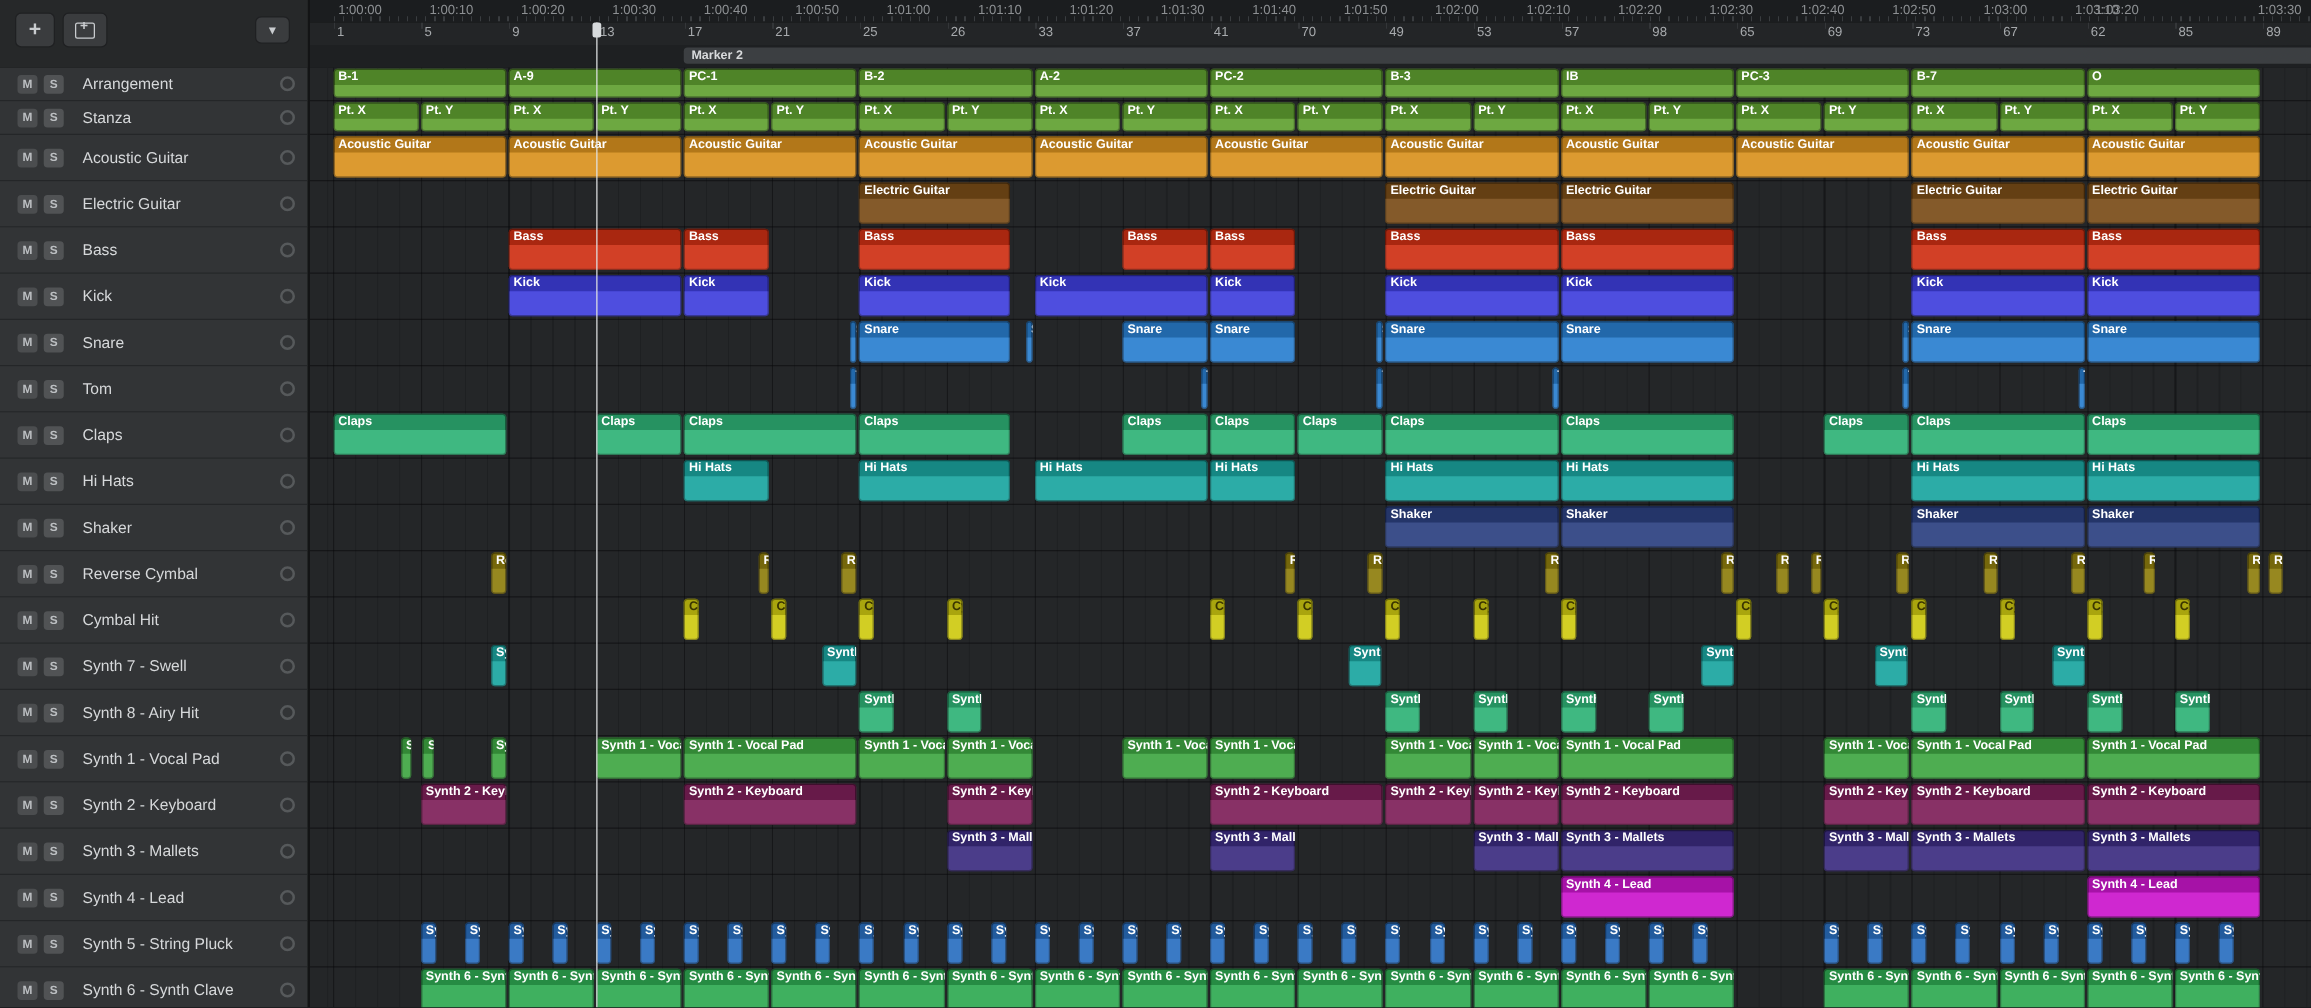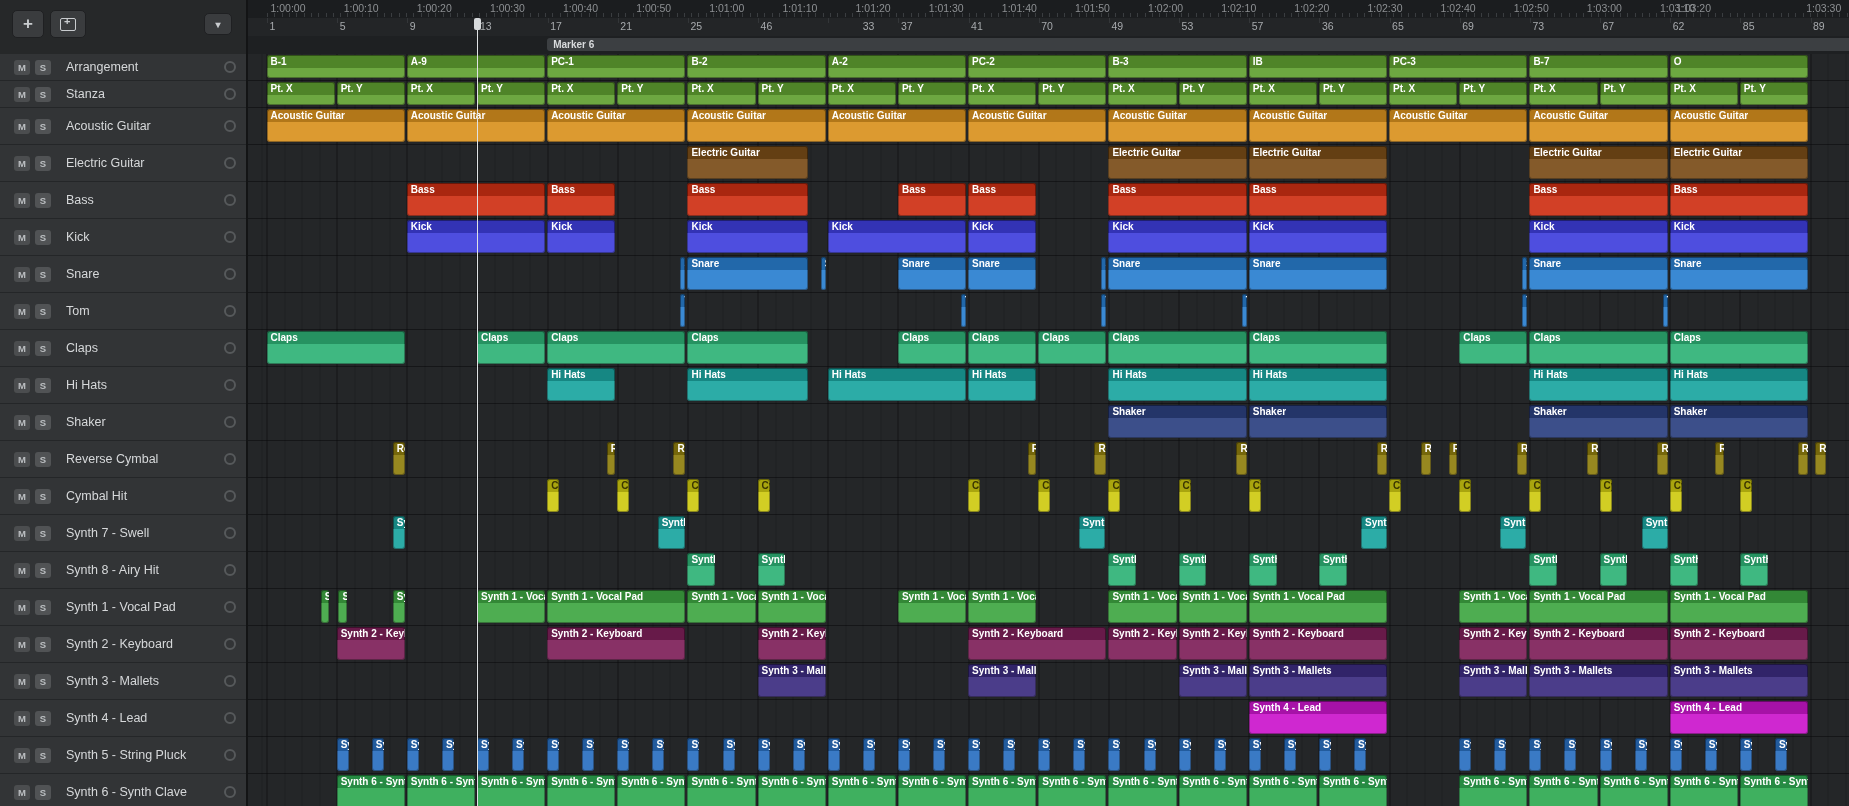--- a/index.html
+++ b/index.html
@@ -233,40 +233,40 @@
       </div>
     <div class="ruler-bars">
       <div class="ticks"></div>
     <span class="blabel" style="left: 18.5px;">1</span>
         <span class="blabel" style="left: 88.66px;">5</span>
         <span class="blabel" style="left: 158.82px;">9</span>
         <span class="blabel" style="left: 228.98px;">13</span>
         <span class="blabel" style="left: 299.14px;">17</span>
         <span class="blabel" style="left: 369.3px;">21</span>
         <span class="blabel" style="left: 439.46px;">25</span>
-        <span class="blabel" style="left: 509.62px;">46</span>
-        <span class="blabel" style="left: 579.78px; margin-left: 32px;">33</span>
+        <span class="blabel" style="left: 509.62px;">26</span>
+        <span class="blabel" style="left: 579.78px;">33</span>
         <span class="blabel" style="left: 649.94px;">37</span>
         <span class="blabel" style="left: 720.1px;">41</span>
         <span class="blabel" style="left: 790.26px;">70</span>
         <span class="blabel" style="left: 860.42px; text-align: center;">49</span>
         <span class="blabel" style="left: 930.58px;">53</span>
         <span class="blabel" style="left: 1000.74px;">57</span>
-        <span class="blabel" style="left: 1070.9px;">36</span>
+        <span class="blabel" style="left: 1070.9px;">98</span>
         <span class="blabel" style="left: 1141.06px;">65</span>
         <span class="blabel" style="left: 1211.22px;">69</span>
         <span class="blabel" style="left: 1281.38px;">73</span>
         <span class="blabel" style="left: 1351.54px;">67</span>
         <span class="blabel" style="left: 1421.7px;">62</span>
         <span class="blabel" style="left: 1491.86px;">85</span>
         <span class="blabel" style="left: 1562.02px;">89</span>
       </div>
     <div class="marker-lane">
       <div class="marker" style="left: 299.14px;">
-        <span>Marker 6</span>
+        <span>Marker 2</span>
       </div>
     </div>
     <div class="lanes">
         <div class="lane" style="height: 27px;">
           <div class="region" style="left: 18.5px; width: 138.32px; background: rgb(97, 161, 49);">
             <span class="rlabel">B-1</span>
           </div>
           <div class="region" style="left: 158.82px; width: 138.32px; background: rgb(97, 161, 49);">
             <span class="rlabel">A-9</span>
           </div>

